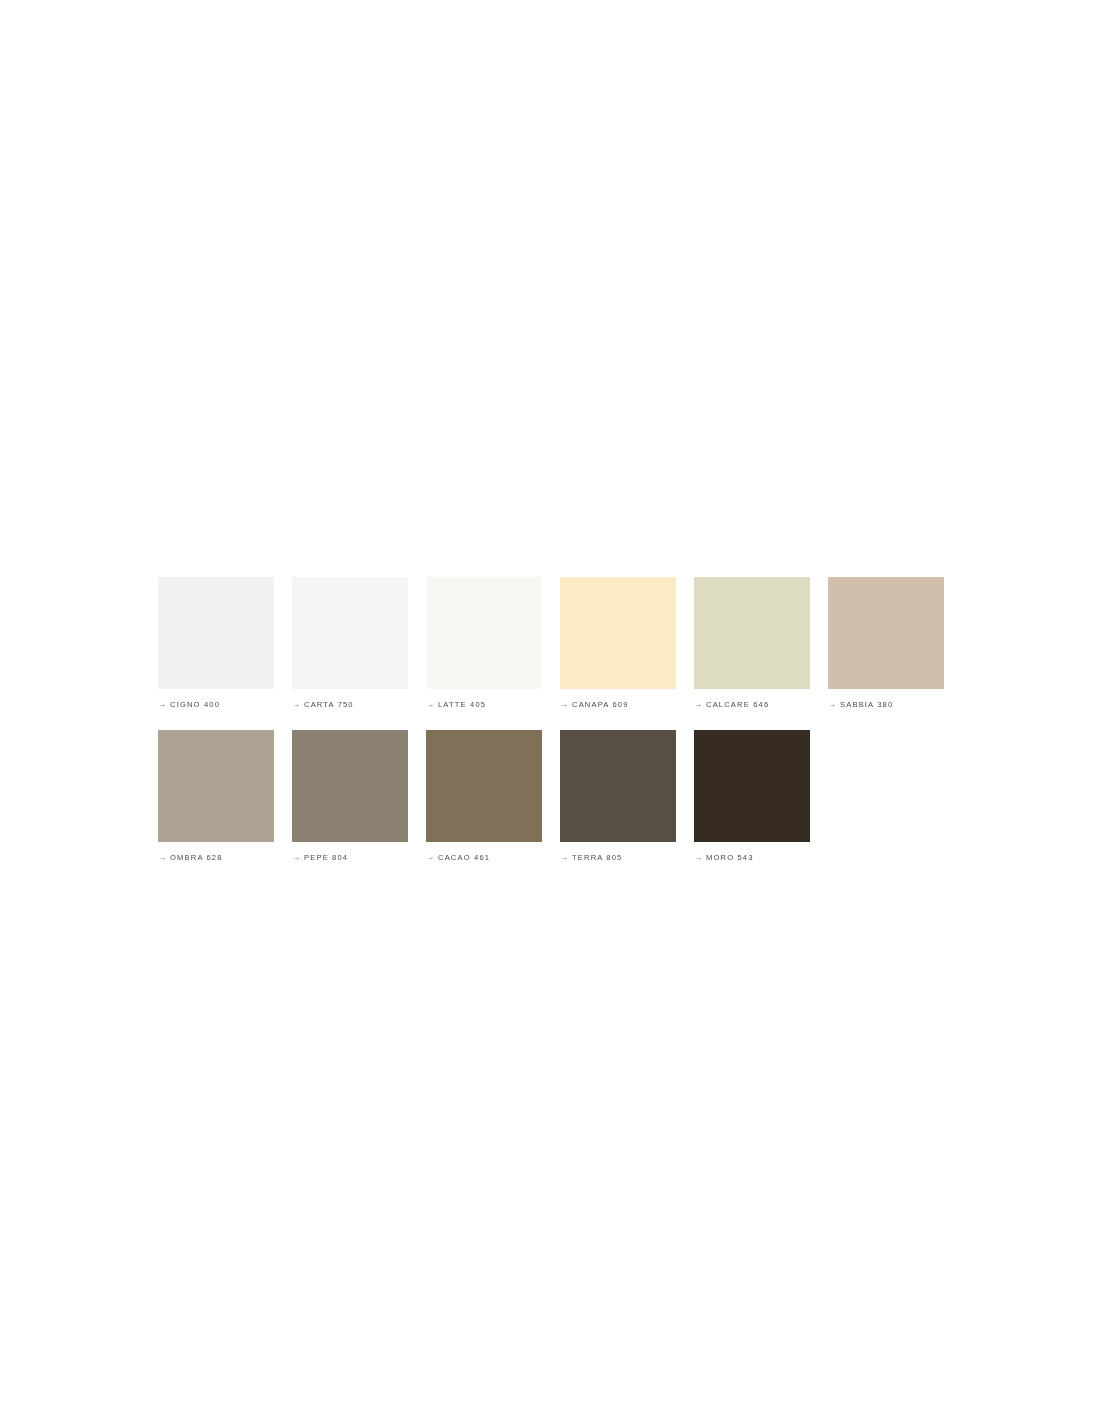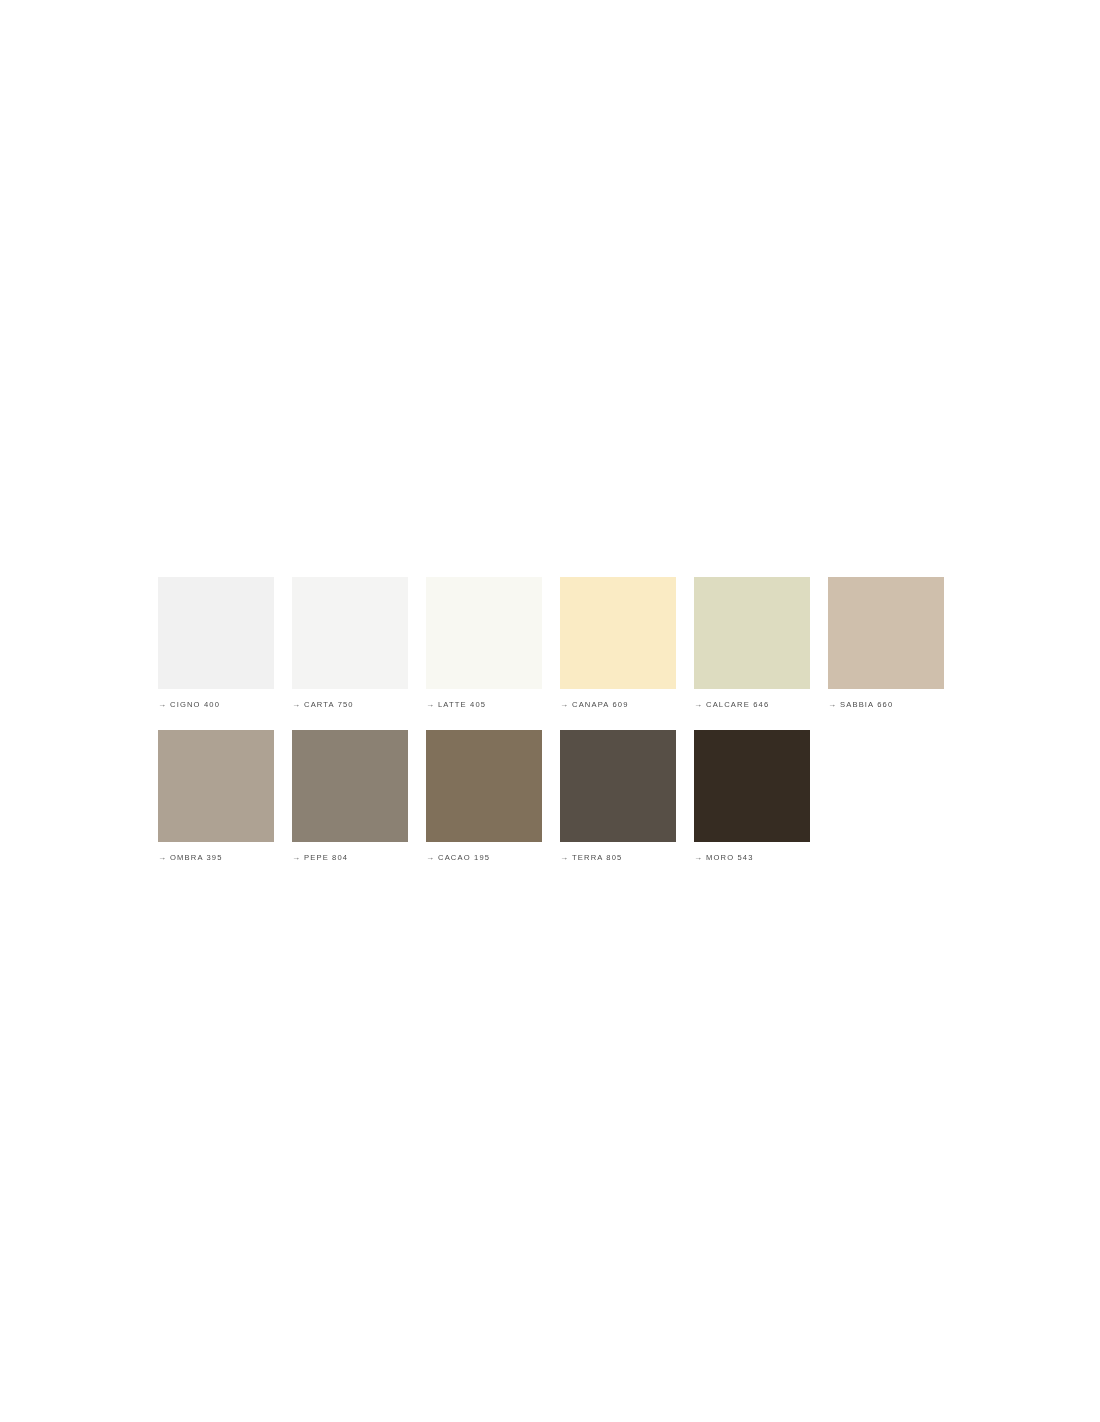--- a/index.html
+++ b/index.html
@@ -104,42 +104,42 @@
         <div class="swatch-chip" style="background-color: rgb(221, 220, 192);"></div>
         <div class="swatch-label">
           <span class="label-arrow">→</span>
           <span class="label-text">CALCARE 646</span>
         </div>
       </div>
       <div class="swatch-cell">
         <div class="swatch-chip" style="background-color: rgb(207, 191, 172);"></div>
         <div class="swatch-label">
           <span class="label-arrow">→</span>
-          <span class="label-text">SABBIA 660</span>
+          <span class="label-text">SABBIA 380</span>
         </div>
       </div>
       <div class="swatch-cell">
         <div class="swatch-chip" style="background-color: rgb(174, 162, 147);"></div>
         <div class="swatch-label">
           <span class="label-arrow">→</span>
-          <span class="label-text">OMBRA 395</span>
+          <span class="label-text">OMBRA 628</span>
         </div>
       </div>
       <div class="swatch-cell">
         <div class="swatch-chip" style="background-color: rgb(139, 129, 115);"></div>
         <div class="swatch-label">
           <span class="label-arrow">→</span>
           <span class="label-text">PEPE 804</span>
         </div>
       </div>
       <div class="swatch-cell">
         <div class="swatch-chip" style="background-color: rgb(128, 112, 90);"></div>
         <div class="swatch-label">
           <span class="label-arrow">→</span>
-          <span class="label-text">CACAO 195</span>
+          <span class="label-text">CACAO 461</span>
         </div>
       </div>
       <div class="swatch-cell">
         <div class="swatch-chip" style="background-color: rgb(87, 79, 70);"></div>
         <div class="swatch-label">
           <span class="label-arrow">→</span>
           <span class="label-text">TERRA 805</span>
         </div>
       </div>
       <div class="swatch-cell">

